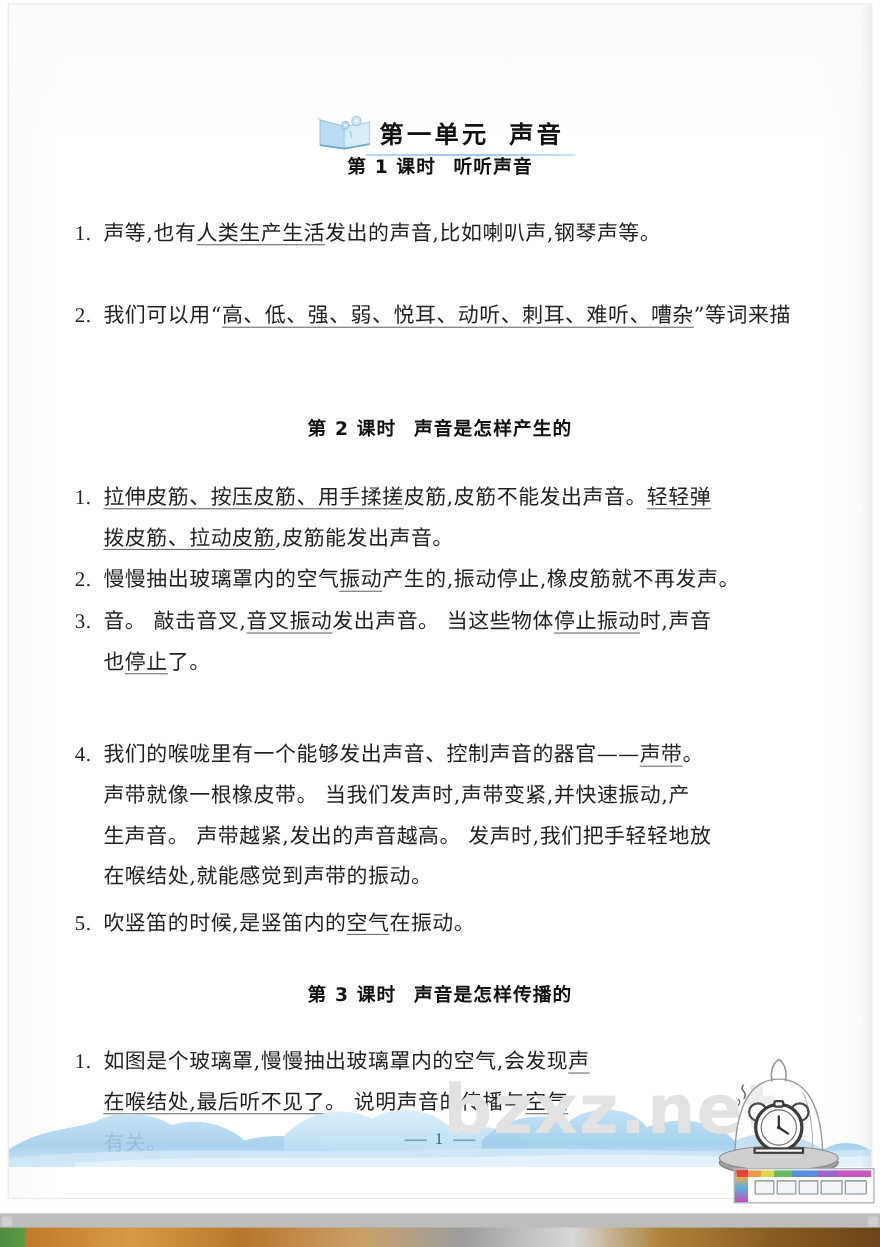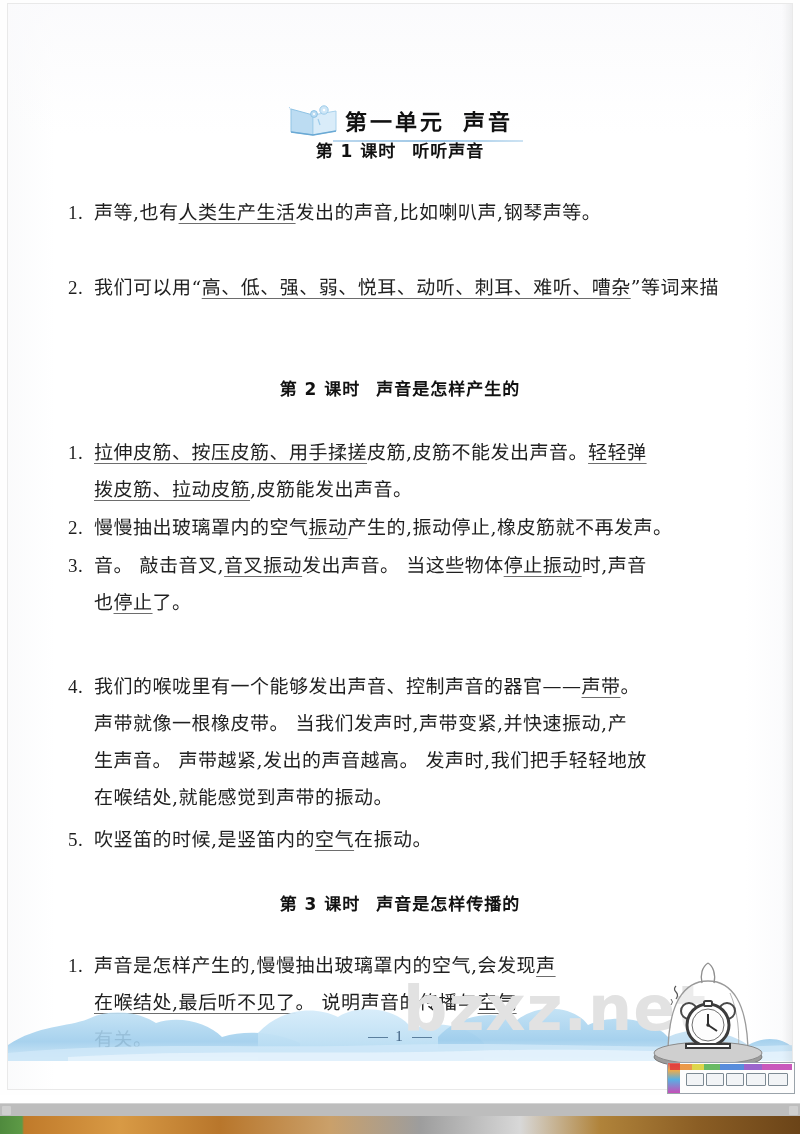--- a/index.html
+++ b/index.html
@@ -361,21 +361,21 @@
       </div>
     </div>
 
     <div class="lesson-heading" style="top:886px;">
       <span>第 3 课时</span><span class="gap"></span><span>声音是怎样传播的</span>
     </div>
 
     <div class="qitem" style="top:943px; width:560px;">
       <span class="num">1.</span>
       <div class="lines">
-        <div class="qline"><span>声音是怎样产生的,慢慢抽出玻璃罩内的空气,会发现</span><span class="u">声</span></div>
+        <div class="qline"><span>如图是个玻璃罩,慢慢抽出玻璃罩内的空气,会发现</span><span class="u">声</span></div>
         <div class="qline"><span class="u">在喉结处,最后听不见了</span><span>。 说明声音的传播与</span><span class="u">空气</span></div>
         <div class="qline"><span>有关。</span></div>
       </div>
     </div>
 
     <div class="watermark">bzxz.net</div>
 
     <div class="figure-clock">
       <svg viewBox="0 0 165 115" width="165" height="115" aria-hidden="true">
 

